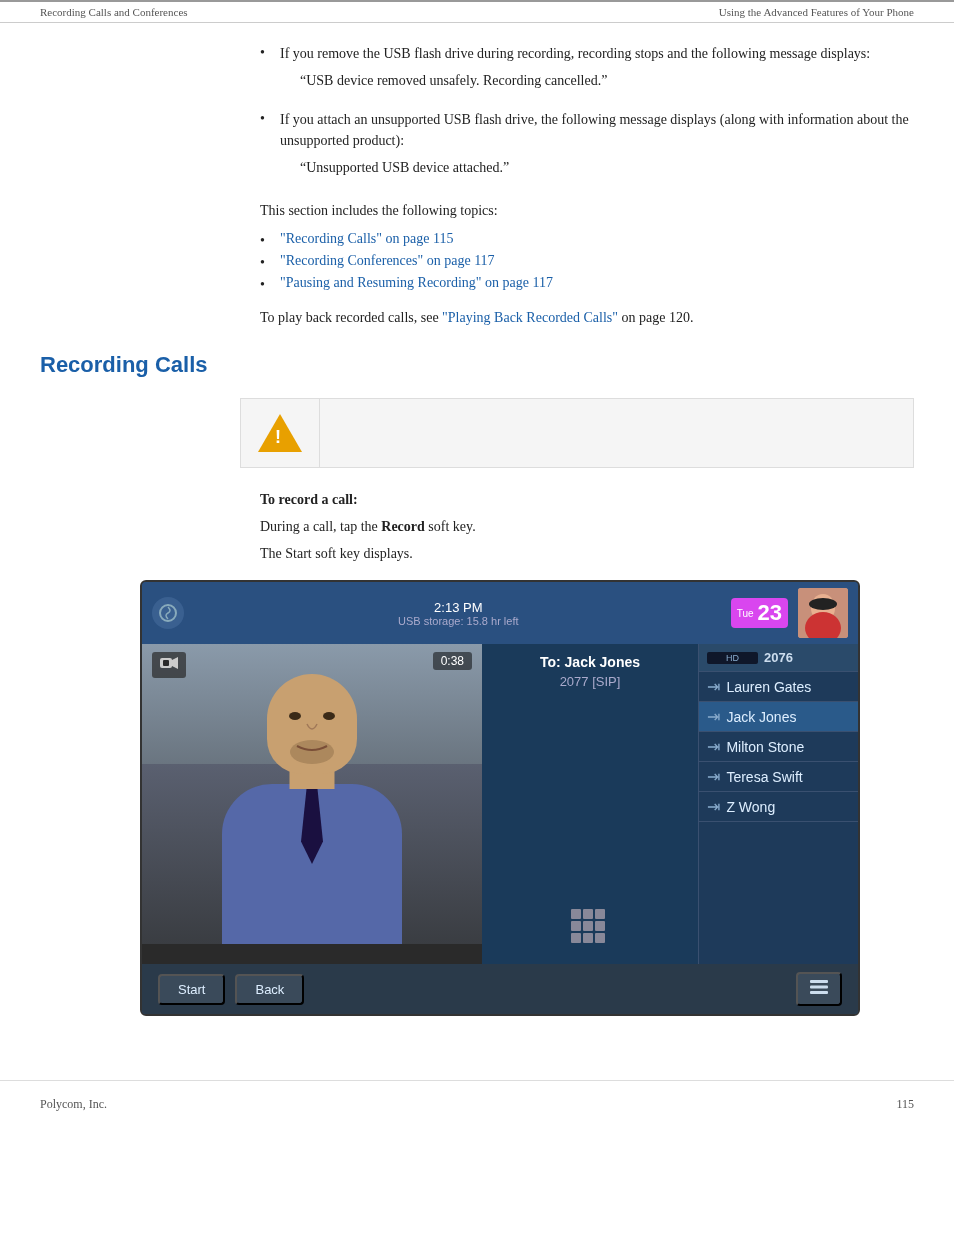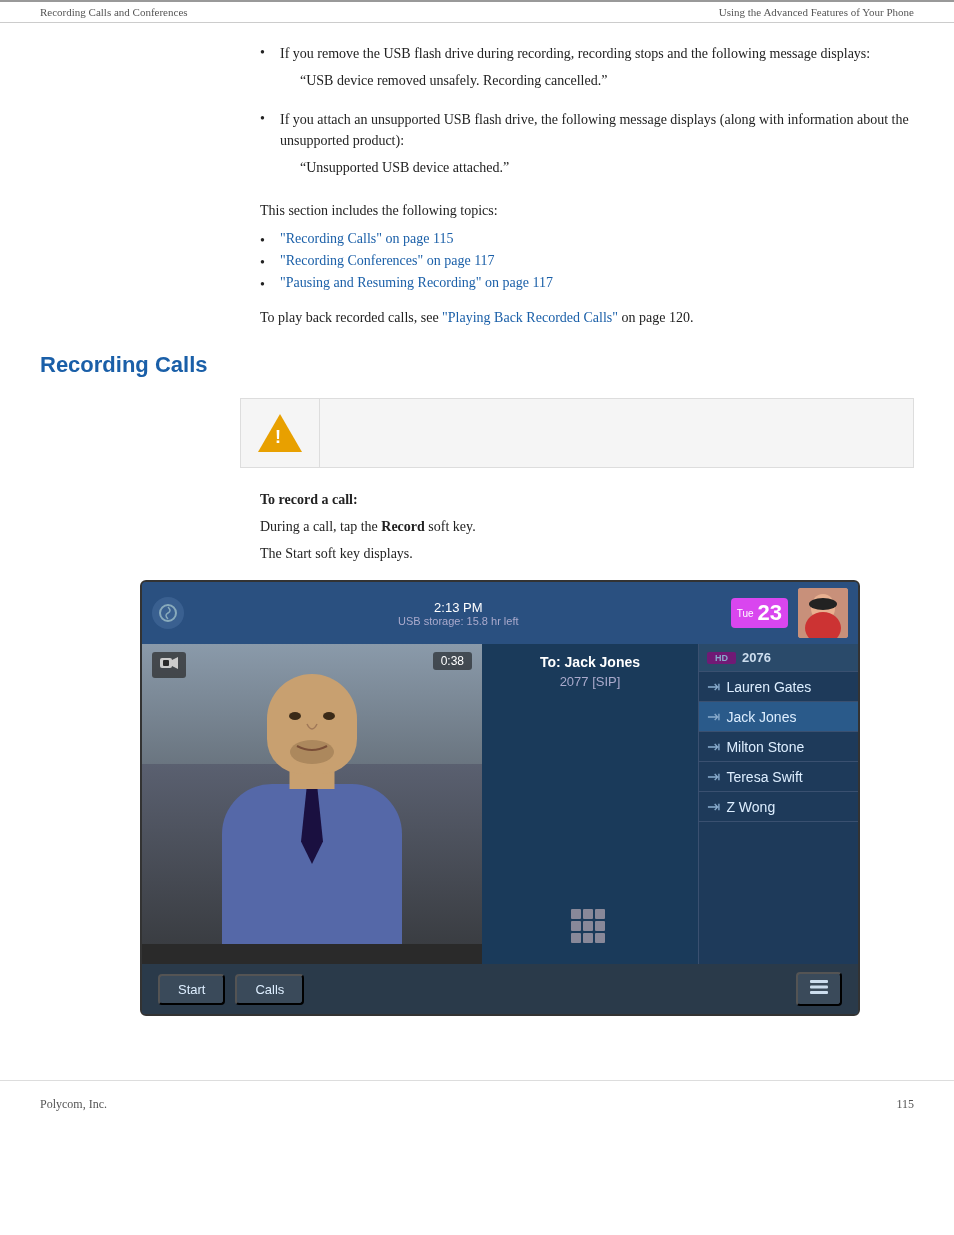--- a/index.html
+++ b/index.html
@@ -327,27 +327,27 @@
 
     .contact-top-row {
       display: flex;
       align-items: center;
       padding: 6px 8px;
       background: #2a4a6a;
       border-bottom: 1px solid #3a5070;
     }
 
     .contact-hd-badge {
-      background: #701a75;
+      background: #0f172a;
       color: #88aacc;
       font-size: 9px;
-      padding: 1px 8px;
+      padding: 1px 19px;
       border-radius: 2px;
       margin-right: 6px;
-      font-weight: bold;
+      font-weight: normal;
       font-family: Arial, sans-serif;
     }
 
     .contact-number {
       color: #cde;
       font-size: 13px;
       font-family: Arial, sans-serif;
       font-weight: bold;
     }
 
@@ -665,21 +665,21 @@
         <div class="contact-item">
           <span class="contact-arrow">⇥</span>
           <span class="contact-name">Z Wong</span>
         </div>
       </div>
 
     </div>
 
     <div class="phone-bottombar">
       <button class="soft-key">Start</button>
-      <button class="soft-key">Calls</button>
+      <button class="soft-key">Back</button>
       <div class="soft-key-spacer"></div>
       <button class="menu-icon-btn">
         <svg width="18" height="14" viewBox="0 0 18 14">
           <rect x="0" y="0" width="18" height="3" rx="1" fill="#cde"></rect>
           <rect x="0" y="5.5" width="18" height="3" rx="1" fill="#cde"></rect>
           <rect x="0" y="11" width="18" height="3" rx="1" fill="#cde"></rect>
         </svg>
       </button>
     </div>
 

